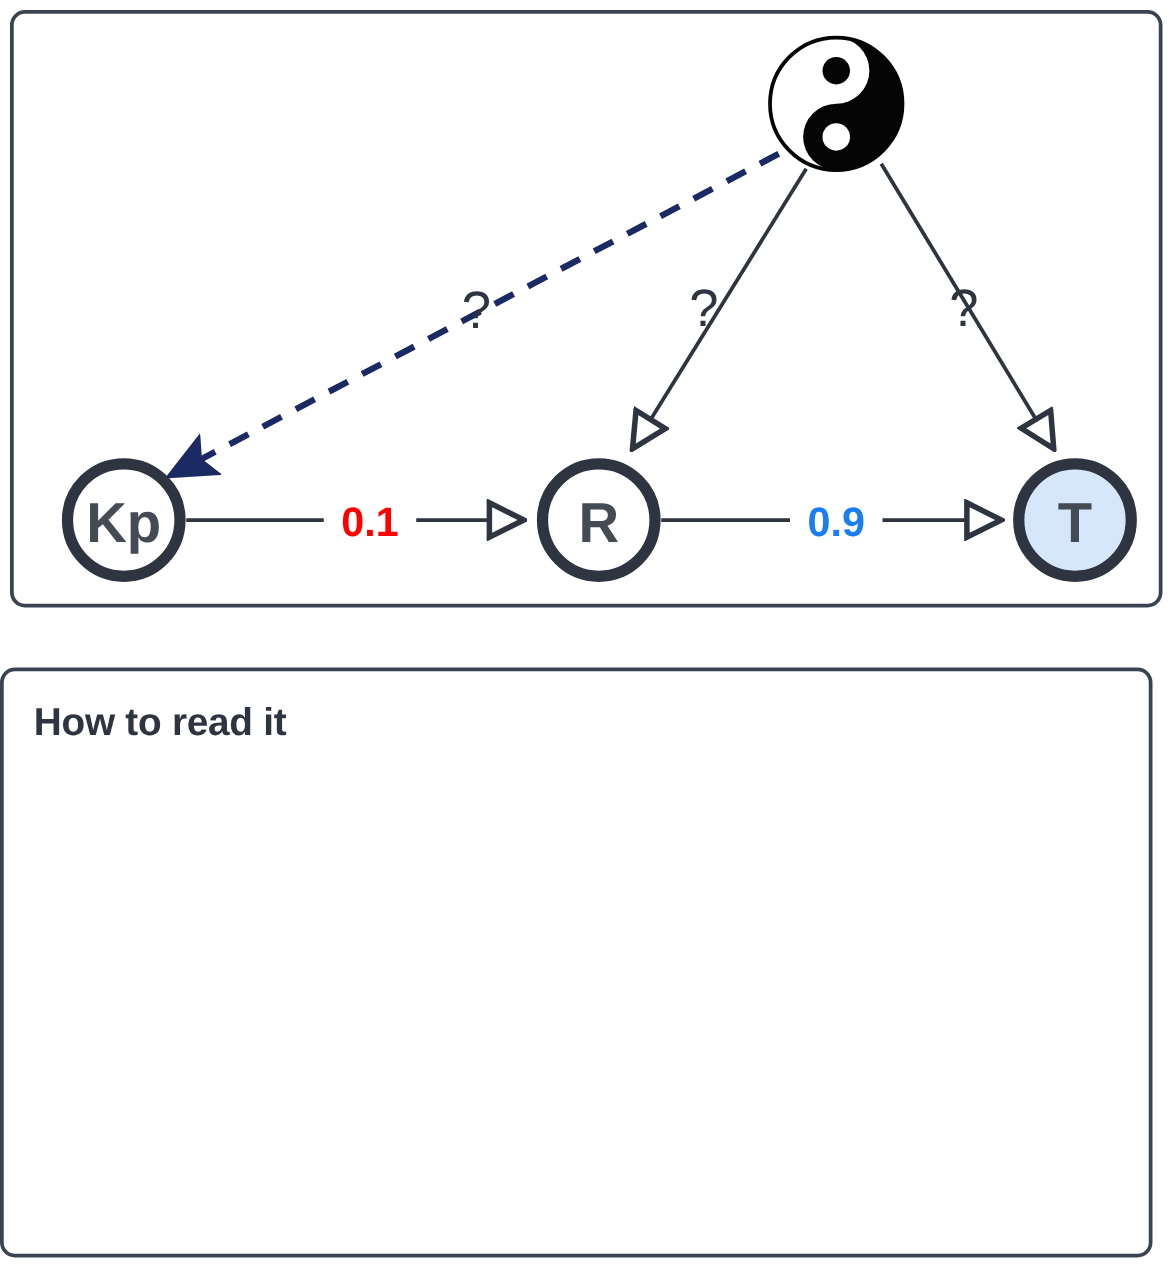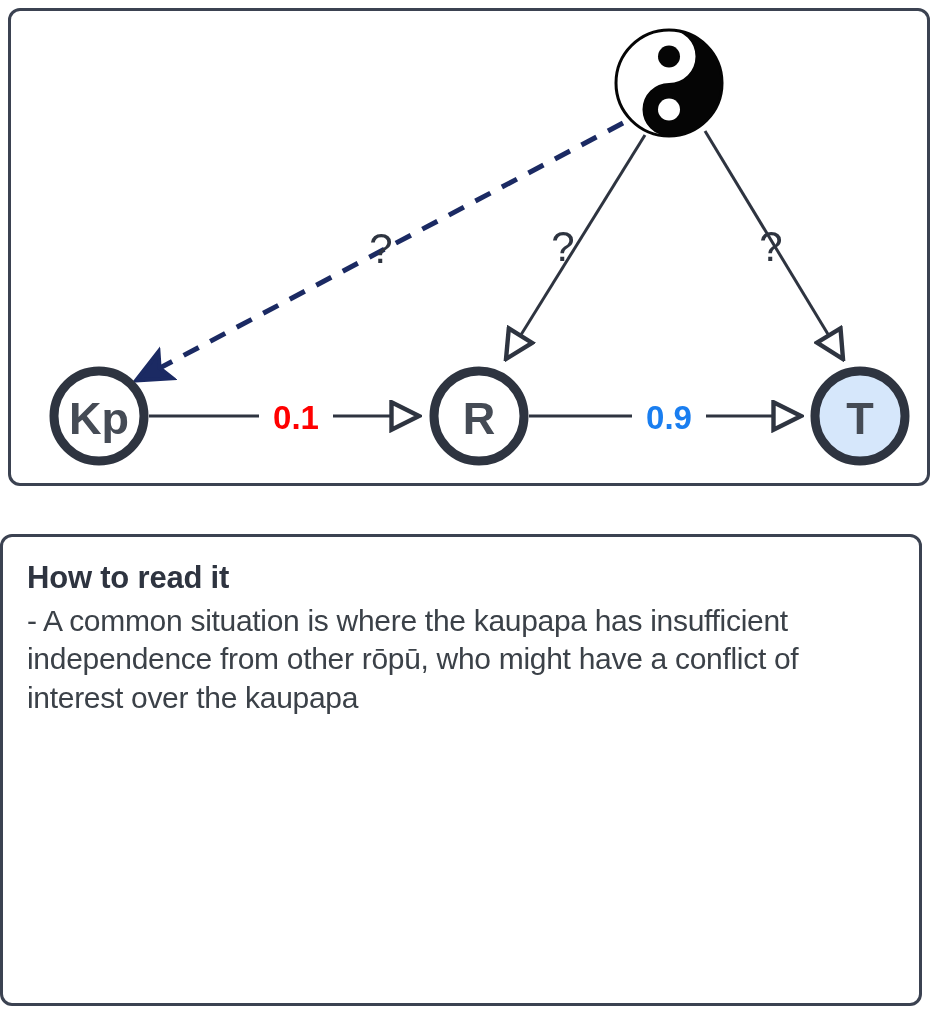--- a/index.html
+++ b/index.html
@@ -208,17 +208,16 @@
       <text class="edge-label-q" x="552" y="235">?</text>
       <text class="edge-label-q" x="760" y="235">?</text>
 
     </svg>
   </div>
 
   <div class="panel" id="explain-panel">
     <div class="explain-heading">How to read it</div>
 
     <div class="explain-body">
-      <p class="explain-para">- A common situation is where the kaupapa has insufficient independence from other rōpū, who might have a conflict of interest over the kaupapa</p>
     </div>
   </div>
 
 </div>
 
 </body></html>

